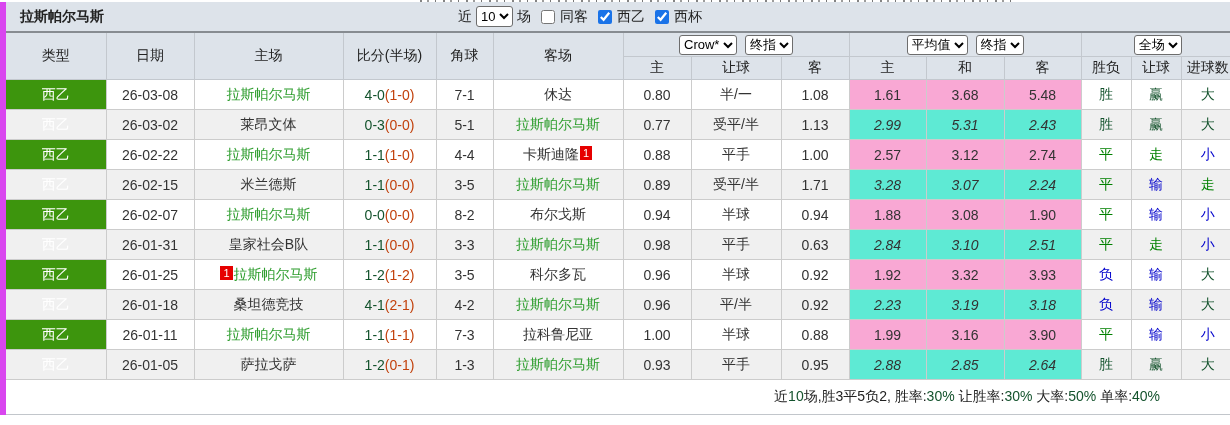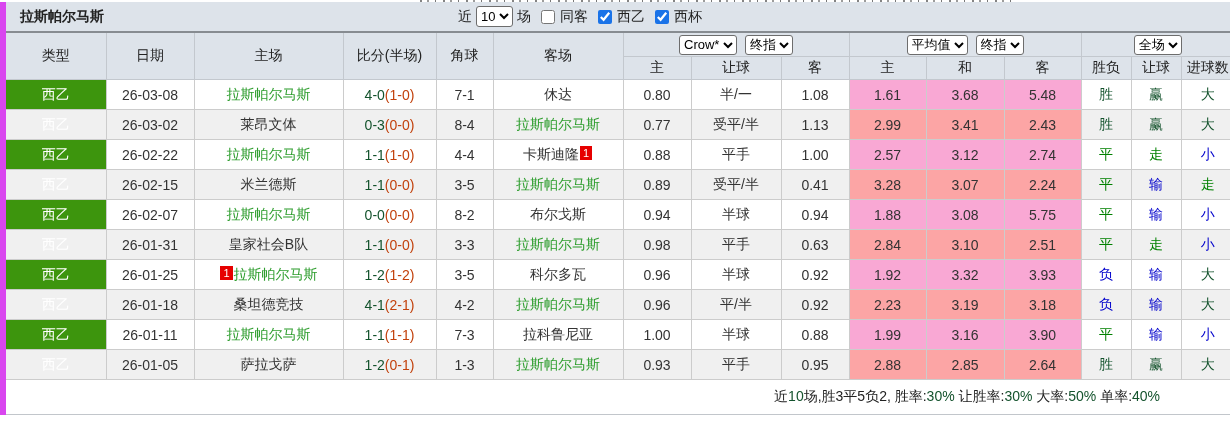--- a/index.html
+++ b/index.html
@@ -41,21 +41,21 @@
   .sel-box{display:flex;justify-content:center;align-items:flex-start;gap:8px;}
   .sel-box select{font-size:13px;height:20px;background:#fff;border:1px solid #6d6d6d;border-radius:3px;}
   tbody td{
     height:29px;text-align:center;border-right:1px solid #ccc;border-bottom:1px solid #ccc;
     padding:0 2px;overflow:hidden;white-space:nowrap;
   }
   tbody td:last-child{border-right:none;}
   tbody tr.even td{background:#f0f0f0;}
   tbody td.type-cell{background:#3d950d;color:#fff;}
   tbody td.avg{background:#f9a8d4;}
-  tbody tr.even td.avg{background:#fca5a5;}
+  tbody tr.even td.avg{background:#5eead4;font-style:italic;}
   .team-main{color:#2f9e2f;}
   .c-red{color:#14532d;}
   .c-green{color:#008000;}
   .c-blue{color:#0000cc;}
   .half{color:#c2410c;}
   .badge{
     display:inline-block;background:#e60000;color:#fff;font-size:11px;line-height:14px;
     padding:0 3px;vertical-align:2px;margin:0 1px;
   }
   tfoot td{
@@ -158,27 +158,27 @@
           <td class="avg">5.48</td>
           <td class="c-red">胜</td>
           <td class="c-red">赢</td>
           <td class="c-red">大</td>
         </tr>
         <tr class="even">
           <td class="type-cell">西乙</td>
           <td>26-03-02</td>
           <td><span class="">莱昂文体</span></td>
           <td><span class="c-red">0-3</span><span class="half">(0-0)</span></td>
-          <td>8-4</td>
+          <td>5-1</td>
           <td><span class="team-main">拉斯帕尔马斯</span></td>
           <td>0.77</td>
           <td>受平/半</td>
           <td>1.13</td>
           <td class="avg">2.99</td>
-          <td class="avg">3.41</td>
+          <td class="avg">5.31</td>
           <td class="avg">2.43</td>
           <td class="c-red">胜</td>
           <td class="c-red">赢</td>
           <td class="c-red">大</td>
         </tr>
         <tr class="odd">
           <td class="type-cell">西乙</td>
           <td>26-02-22</td>
           <td><span class="team-main">拉斯帕尔马斯</span></td>
           <td><span class="c-red">1-1</span><span class="half">(1-0)</span></td>
@@ -196,41 +196,41 @@
         </tr>
         <tr class="even">
           <td class="type-cell">西乙</td>
           <td>26-02-15</td>
           <td><span class="">米兰德斯</span></td>
           <td><span class="c-red">1-1</span><span class="half">(0-0)</span></td>
           <td>3-5</td>
           <td><span class="team-main">拉斯帕尔马斯</span></td>
           <td>0.89</td>
           <td>受平/半</td>
-          <td>0.41</td>
+          <td>1.71</td>
           <td class="avg">3.28</td>
           <td class="avg">3.07</td>
           <td class="avg">2.24</td>
           <td class="c-green">平</td>
           <td class="c-blue">输</td>
           <td class="c-green">走</td>
         </tr>
         <tr class="odd">
           <td class="type-cell">西乙</td>
           <td>26-02-07</td>
           <td><span class="team-main">拉斯帕尔马斯</span></td>
           <td><span class="c-red">0-0</span><span class="half">(0-0)</span></td>
           <td>8-2</td>
           <td><span class="">布尔戈斯</span></td>
           <td>0.94</td>
           <td>半球</td>
           <td>0.94</td>
           <td class="avg">1.88</td>
           <td class="avg">3.08</td>
-          <td class="avg">5.75</td>
+          <td class="avg">1.90</td>
           <td class="c-green">平</td>
           <td class="c-blue">输</td>
           <td class="c-blue">小</td>
         </tr>
         <tr class="even">
           <td class="type-cell">西乙</td>
           <td>26-01-31</td>
           <td><span class="">皇家社会B队</span></td>
           <td><span class="c-red">1-1</span><span class="half">(0-0)</span></td>
           <td>3-3</td>

